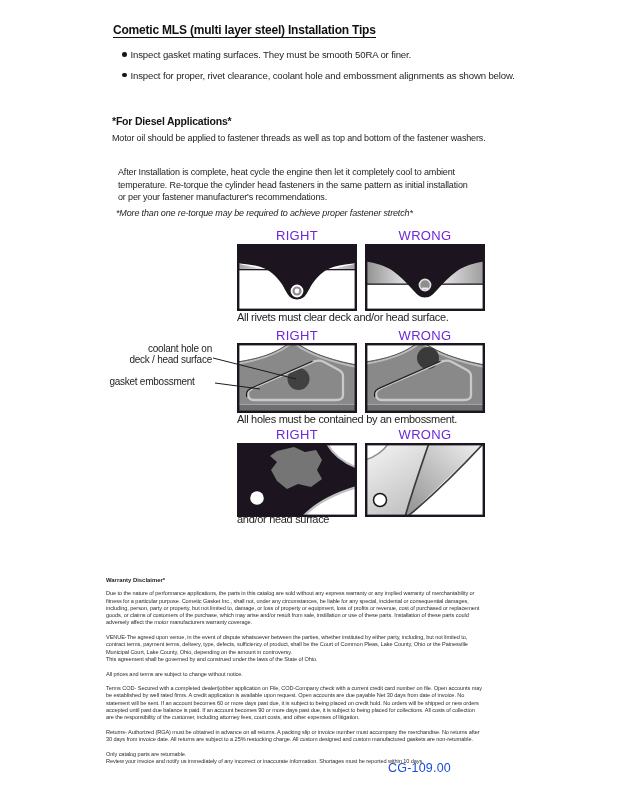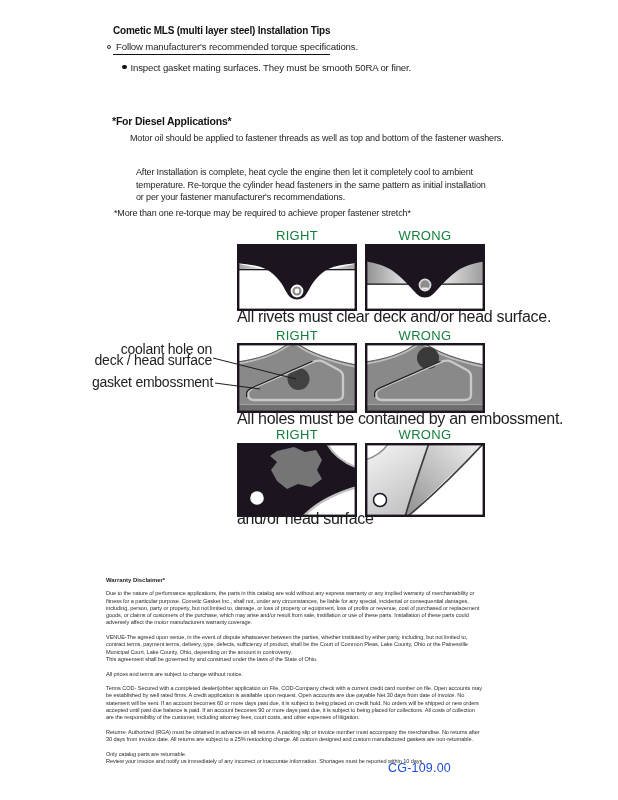--- a/index.html
+++ b/index.html
@@ -3,34 +3,34 @@
 <meta charset="utf-8">
 <style>
   * { margin:0; padding:0; box-sizing:border-box; }
   body { background:#ffffff; }
   .page {
     position:relative; width:618px; height:800px; background:#ffffff;
     font-family:"Liberation Sans", sans-serif; color:#262626; overflow:hidden;
   }
   .abs { position:absolute; }
   .title {
-    font-size:10px; font-weight:bold; color:#111; letter-spacing:-0.2px;
-    border-bottom:1.6px solid #111; padding-bottom:18px; white-space:nowrap;text-align:center;
+    font-size:12px; font-weight:bold; color:#111; letter-spacing:-0.2px;
+    border-bottom:1.6px solid #111; padding-bottom:0; white-space:nowrap;text-align:center;
   }
   .tline { font-size:9.6px; line-height:12.7px; white-space:nowrap; letter-spacing:-0.15px; }
   .tline.sub { margin-left:15px;margin-top:8px; }
   .mk-o { display:inline-block; width:4px; height:4px; border:1px solid #333;
           border-radius:50%; margin-right:5px; vertical-align:1.5px; }
   .mk-f { display:inline-block; width:4.5px; height:4.5px; background:#151515;
           border-radius:50%; margin-right:4px; vertical-align:1.5px; }
   .h2 { font-size:10.5px; font-weight:bold; color:#141414; letter-spacing:-0.2px; white-space:nowrap; }
-  .pline { font-size:9px; line-height:12.5px; white-space:nowrap; letter-spacing:-0.15px; color:#242424;margin-left:18px; }
-  .dg-label { font-size:13px; color:#15803d; text-align:center; width:120px; letter-spacing:0.3px; white-space:nowrap; }
-  .caption { font-size:16px; letter-spacing:-0.3px; white-space:nowrap; color:#1e1e1e; line-height:12px; }
-  .ann { font-size:14px; letter-spacing:-0.25px; text-align:right; line-height:10.8px; color:#1e1e1e; white-space:nowrap; }
+  .pline { font-size:9px; line-height:12.5px; white-space:nowrap; letter-spacing:-0.15px; color:#242424; }
+  .dg-label { font-size:13px; color:#6d28d9; text-align:center; width:120px; letter-spacing:0.3px; white-space:nowrap; }
+  .caption { font-size:11px; letter-spacing:-0.3px; white-space:nowrap; color:#1e1e1e; line-height:12px; }
+  .ann { font-size:10px; letter-spacing:-0.25px; text-align:right; line-height:10.8px; color:#1e1e1e; white-space:nowrap; }
   .legal { font-size:5.6px; line-height:7.3px; letter-spacing:-0.08px; white-space:nowrap; color:#2e2e2e; }
   .legal-h { font-size:5.9px; font-weight:bold; color:#222; white-space:nowrap; }
   .gap { height:7.3px; }
   .footer-code { font-size:12.5px; color:#1d4ed8; letter-spacing:0.2px; white-space:nowrap; }
   svg { display:block; }
 </style>
 </head>
 <body>
 
 <div class="page">
@@ -61,34 +61,34 @@
           <stop offset="1" stop-color="#8f8f8f"></stop>
         </linearGradient>
     </defs>
   </svg>
 
   <div class="abs" style="left:113px; top:20px;">
     <span class="title">Cometic MLS (multi layer steel) Installation Tips</span>
   </div>
 
   <div class="abs" style="left:107px; top:41px;">
-    <div class="tline"><span class="mk-o"></span><span>Follow manufacturer's recommended torque specifications.</span></div>
     <div class="tline sub"><span class="mk-f"></span><span>Inspect gasket mating surfaces.  They must be smooth 50RA or finer.</span></div>
+    <div class="tline sub"><span class="mk-f"></span><span>Inspect for proper, rivet clearance, coolant hole and embossment alignments as shown below.</span></div>
   </div>
 
   <div class="abs h2" style="left:112px; top:115px;">*For Diesel Applications*</div>
   <div class="abs" style="left:112px; top:132px;">
     <div class="pline">Motor oil should be applied to fastener threads as well as top and bottom of the fastener washers.</div>
   </div>
   <div class="abs" style="left:118px; top:166px;">
     <div class="pline">After Installation is complete, heat cycle the engine then let it completely cool to ambient</div>
     <div class="pline">temperature. Re-torque the cylinder head fasteners in the same pattern as initial installation</div>
     <div class="pline">or per your fastener manufacturer's recommendations.</div>
   </div>
-  <div class="abs pline" style="left:96px; top:207px;">*More than one re-torque may be required to achieve proper fastener stretch*</div>
+  <div class="abs pline" style="left:116px; top:207px;font-style:italic;">*More than one re-torque may be required to achieve proper fastener stretch*</div>
 
   <div class="abs dg-label" style="left:237px; top:228px;">RIGHT</div>
   <div class="abs dg-label" style="left:365px; top:228px;">WRONG</div>
 
   <div class="abs" style="left:237px; top:244px;">
     <svg width="120" height="67" viewBox="0 0 120 67">
       <rect x="0" y="0" width="120" height="67" fill="#ffffff"></rect>
       <rect x="0" y="25" width="120" height="1.3" fill="#1c1520"></rect>
       <path d="M0,19.5 L26,25 L0,25 Z" fill="url(#gwL)"></path>
       <path d="M120,19.5 L94,25 L120,25 Z" fill="url(#gwR)"></path>
@@ -116,21 +116,21 @@
 
   <div class="abs caption" style="left:237px; top:311px;">All rivets must clear deck and/or head surface.</div>
 
   <div class="abs dg-label" style="left:237px; top:328px;">RIGHT</div>
   <div class="abs dg-label" style="left:365px; top:328px;">WRONG</div>
 
   <div class="abs ann" style="left:92px; top:344px; width:120px;">
     <div>coolant hole on</div>
     <div>deck / head surface</div>
   </div>
-  <div class="abs ann" style="left:92px; top:377px; width:120px;">gasket embossment</div>
+  <div class="abs ann" style="left:92px; top:377px; width:120px;text-align:center;">gasket embossment</div>
 
   <div class="abs" style="left:237px; top:343px;">
     <svg width="120" height="70" viewBox="0 0 120 70">
       <rect x="0" y="0" width="120" height="70" fill="#898989"></rect>
       <rect x="0" y="61" width="120" height="1" fill="#a3a3a3"></rect>
       <rect x="0" y="62" width="120" height="8" fill="#6f6f6f"></rect>
       <path d="M0,0 L52,0 C41,8.5 27,15 0,19 Z" fill="#ffffff"></path>
       <path d="M53.5,1.2 C42,9.5 27.5,16.5 0,20.8" fill="none" stroke="#bcbcbc" stroke-width="2"></path>
       <path d="M52,0 C41,8.5 27,15 0,19" fill="none" stroke="#555555" stroke-width="1"></path>
       <path d="M60,0 L120,0 L120,22 C93,17 71.5,9 60,0 Z" fill="#ffffff"></path>

